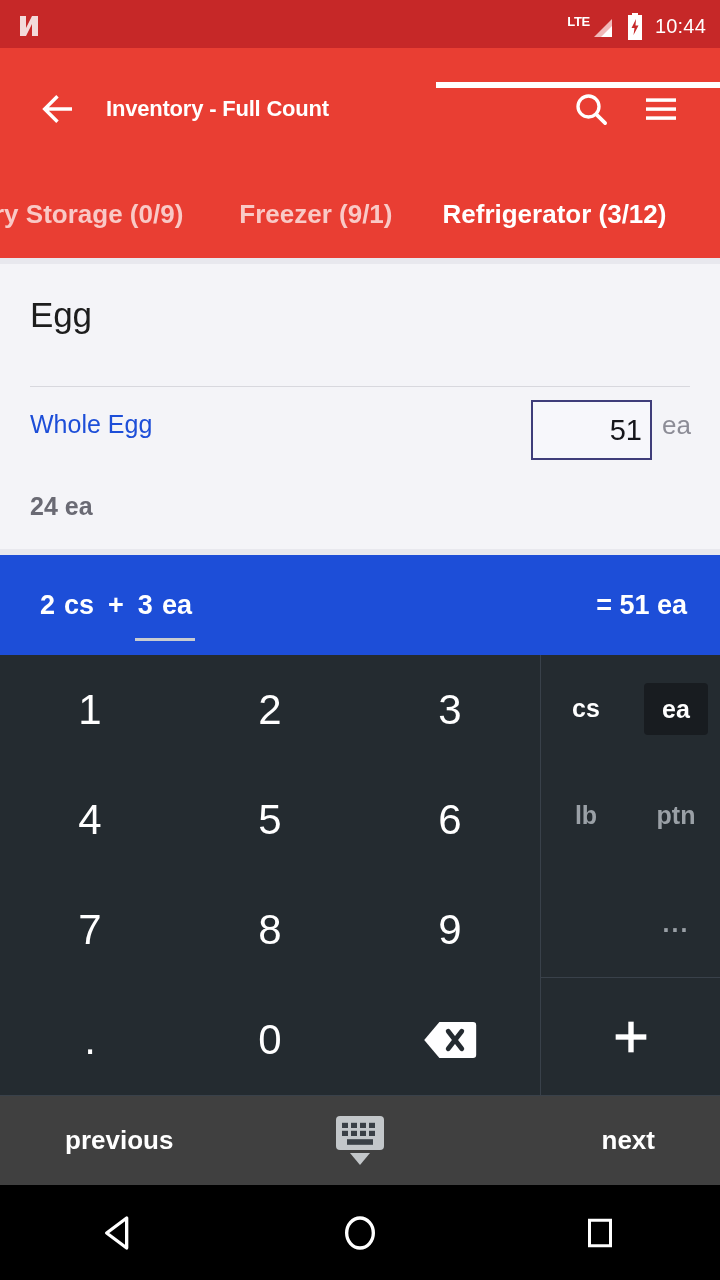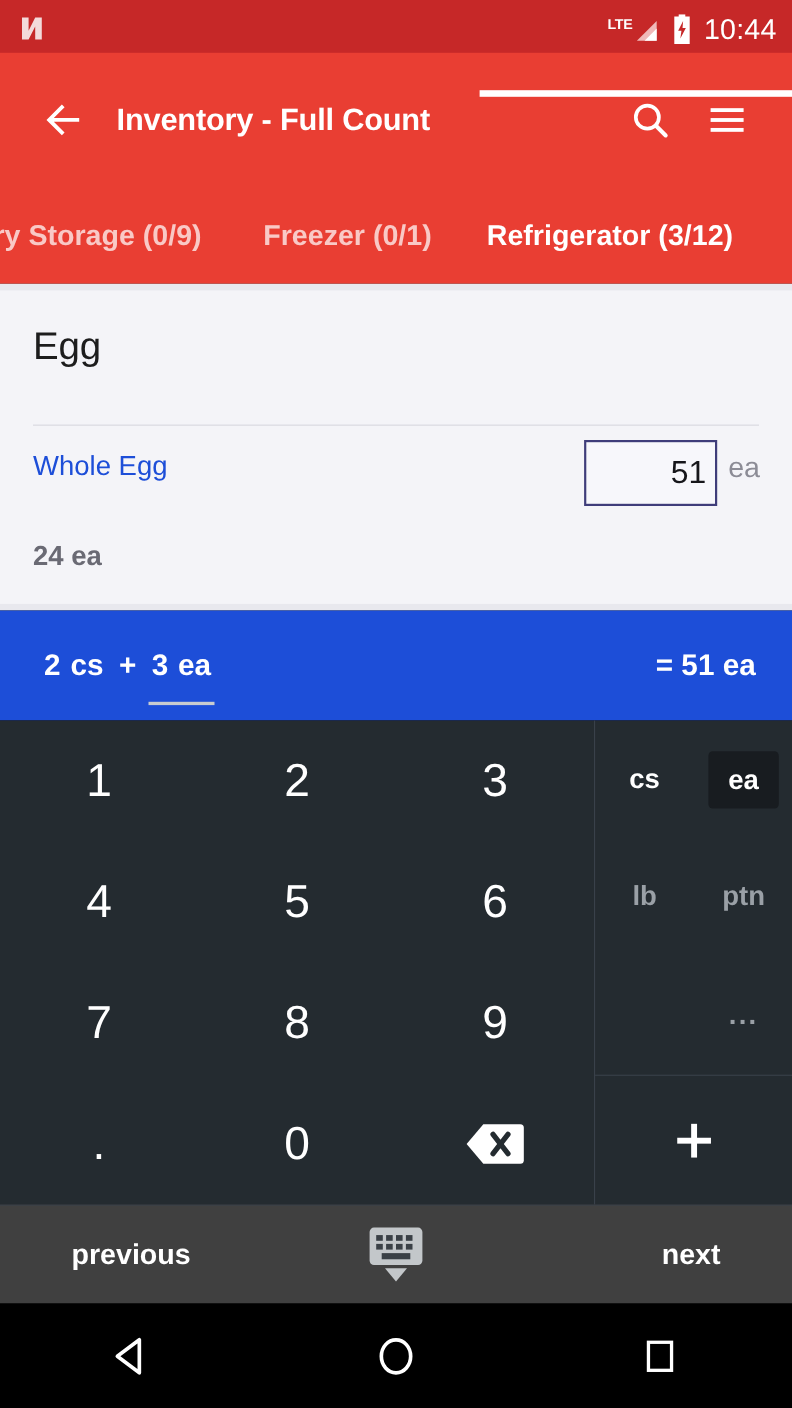--- a/index.html
+++ b/index.html
@@ -22,30 +22,30 @@
     margin-left:auto; margin-right:14px;
     display:flex; align-items:center; gap:11px;
   }
   .sb-lte { display:flex; align-items:flex-end; height:28px; }
   .lte-text {
     color:#fff; font-size:13px; font-weight:bold; letter-spacing:-0.3px;
     line-height:12px; margin-right:1px; margin-bottom:12px;
   }
   .sig { width:24px; height:24px; position:relative; }
   .sb-battery { width:18px; height:27px; position:relative; }
-  .sb-time { color:#fff; font-size:26px; font-weight:500; letter-spacing:0.2px; }
+  .sb-time { color:#fff; font-size:20px; font-weight:500; letter-spacing:0.2px; }
 
   
   .appbar {
     position:absolute; top:48px; left:0; width:720px; height:122px;
     background:#E93E33; display:flex; align-items:center;
   }
   .back-btn { width:60px; height:60px; margin-left:28px; display:flex; align-items:center; justify-content:center; }
   .app-title {
-    color:#fff; font-size:28px; font-weight:bold; letter-spacing:-0.2px;
+    color:#fff; font-size:22px; font-weight:bold; letter-spacing:-0.2px;
     margin-left:18px; white-space:nowrap;
   }
   .appbar-actions { margin-left:auto; display:flex; align-items:center; }
   .icon-btn { width:70px; height:70px; display:flex; align-items:center; justify-content:center; }
   .icon-btn:last-child { margin-right:24px; }
 
   
   .tabstrip {
     position:absolute; top:170px; left:0; width:720px; height:88px;
     background:#E93E33; overflow:hidden;
@@ -230,21 +230,21 @@
           <rect x="3" y="11" width="18" height="2.1" fill="#ffffff"></rect>
           <rect x="3" y="16.4" width="18" height="2.1" fill="#ffffff"></rect>
         </svg>
       </span>
     </span>
   </div>
 
   <div class="tabstrip">
     <div class="tabrow">
       <span class="tab tab-dry">ry Storage (0/9)</span>
-      <span class="tab tab-frz">Freezer (0/1)</span>
+      <span class="tab tab-frz">Freezer (9/1)</span>
       <span class="tab tab-ref active">Refrigerator (3/12)</span>
     </div>
   </div>
   <div class="tab-indicator"></div>
   <div class="tab-shadow"></div>
 
   <div class="content">
     <div class="card">
       <div class="card-title">Egg</div>
       <div class="card-divider"></div>

